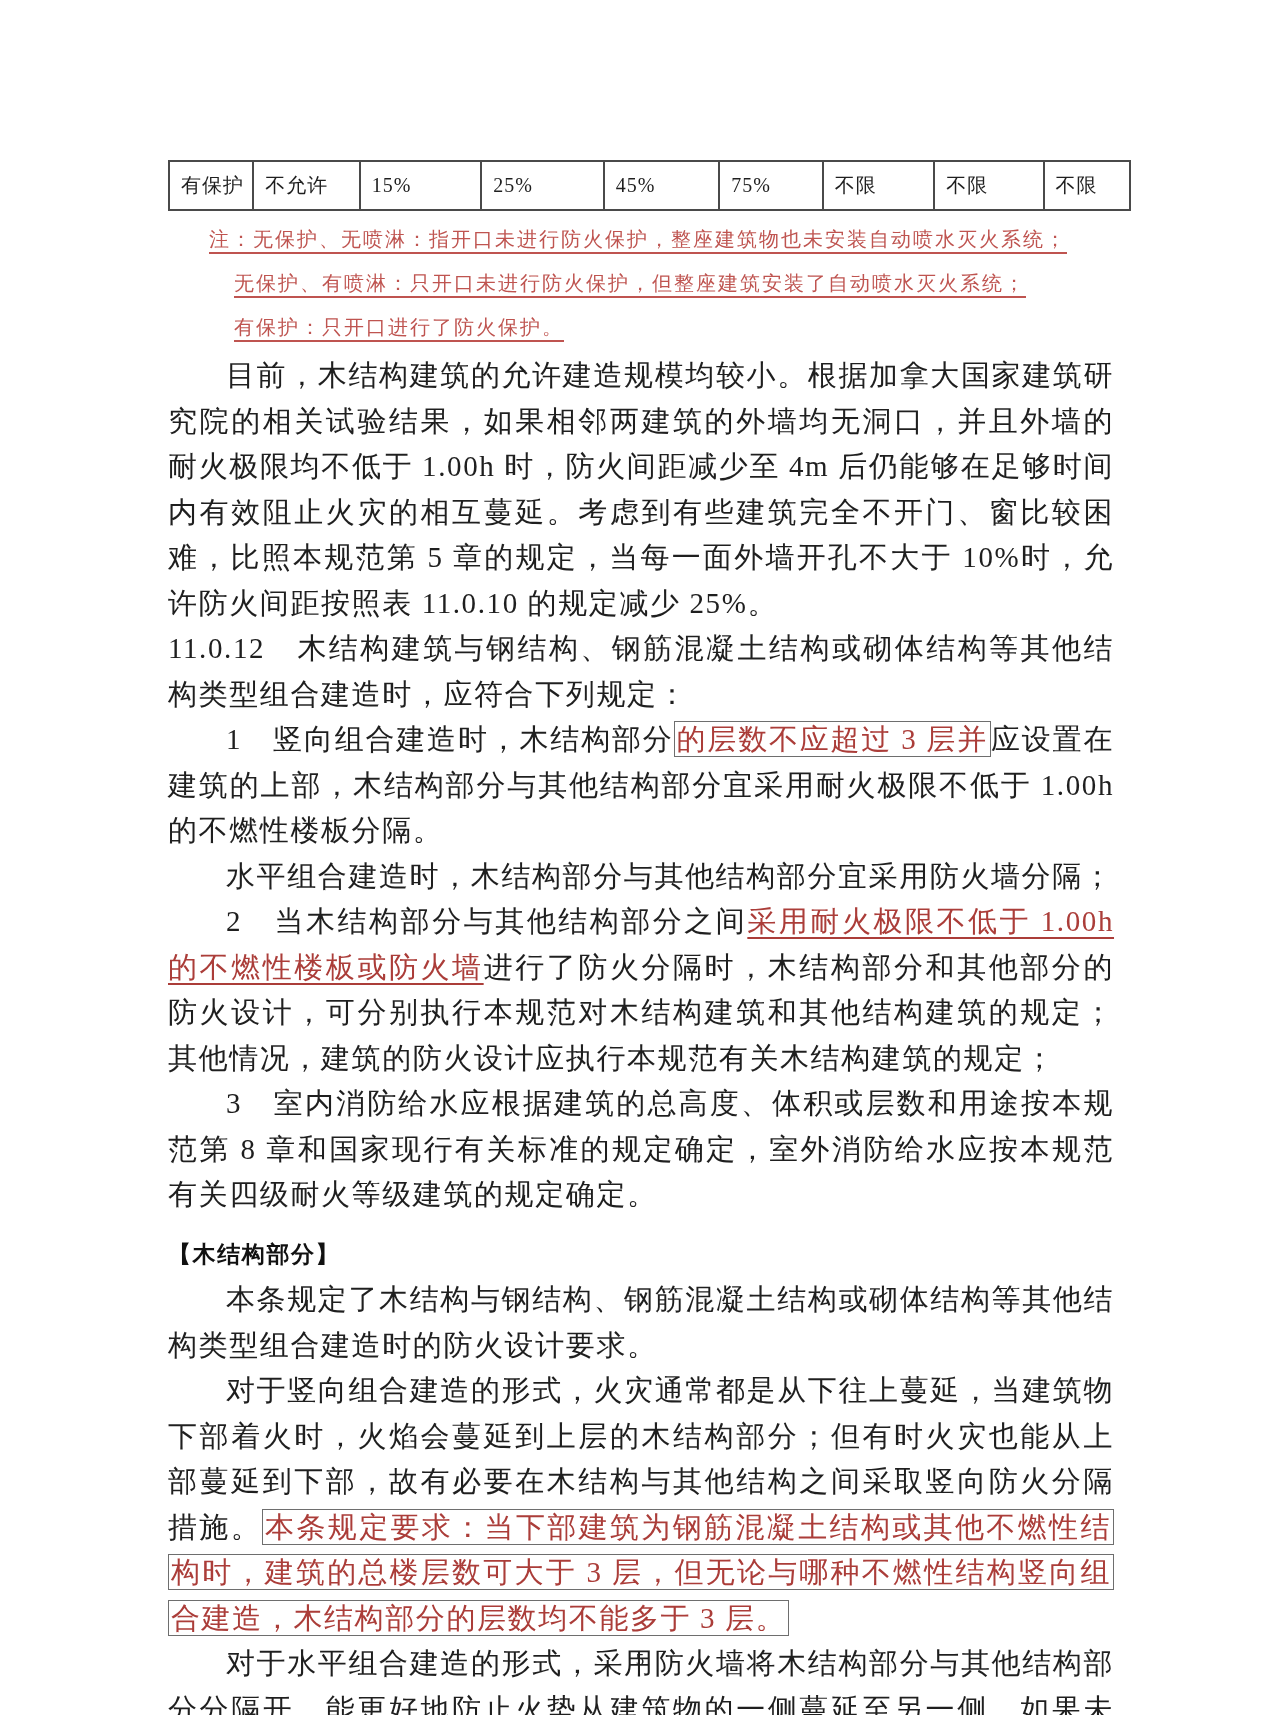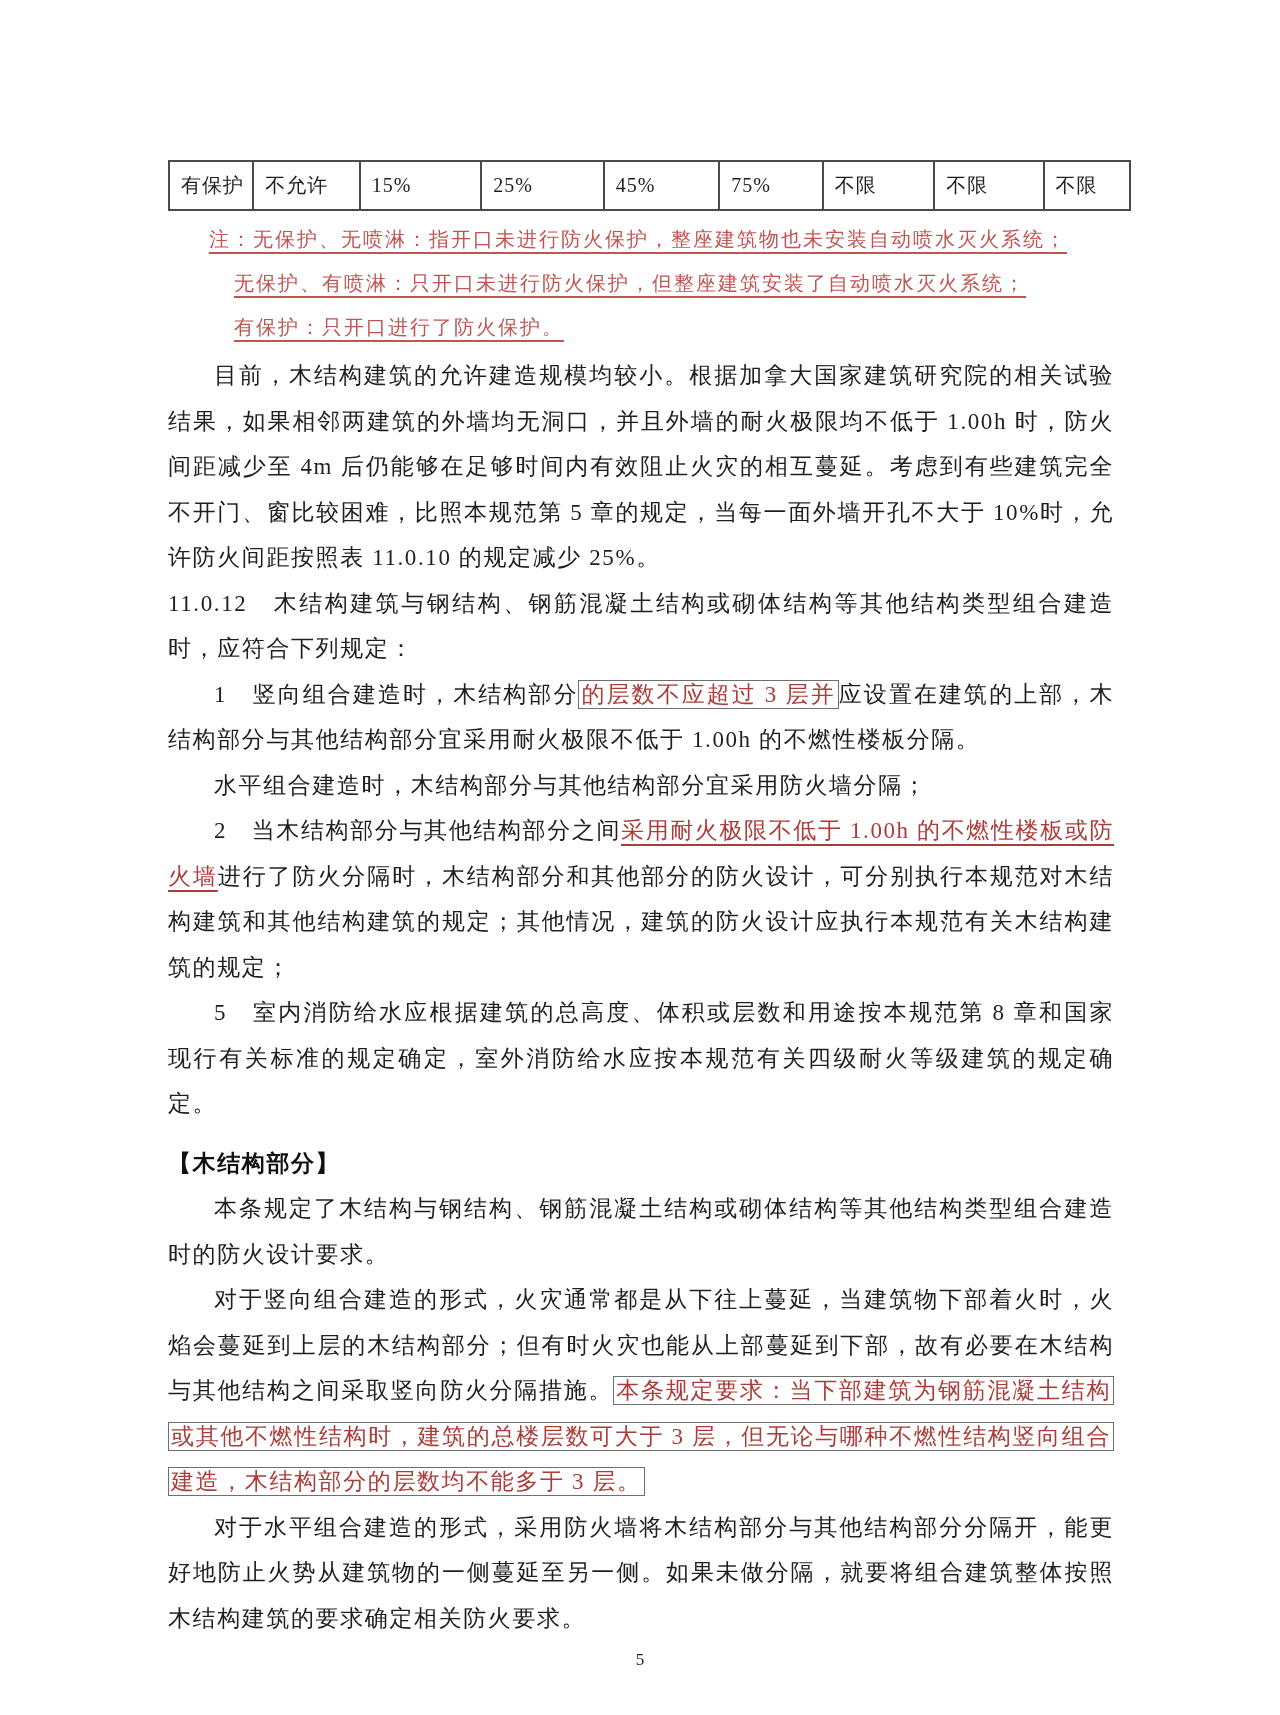--- a/index.html
+++ b/index.html
@@ -57,21 +57,21 @@
     text-decoration: underline;
     text-decoration-color: #bf5450;
     text-decoration-thickness: 1.5px;
     text-underline-offset: 6px;
   }
   .note-first  { padding-left: 41px; }
   .note-follow { padding-left: 66px; }
 
   
   .para {
-    font-size: 23px;
+    font-size: 29px;
     line-height: 45.5px;
     letter-spacing: 1.6px;
     text-align: justify;
     color: #1f1f1f;
   }
   .indent { text-indent: 2em; }
   .red-box {
     color: #ab3d39;
     border: 1.5px solid #6e6e6e;
     padding: 1px 2px;
@@ -136,21 +136,21 @@
     <p class="para indent">目前，木结构建筑的允许建造规模均较小。根据加拿大国家建筑研究院的相关试验结果，如果相邻两建筑的外墙均无洞口，并且外墙的耐火极限均不低于 1.00h 时，防火间距减少至 4m 后仍能够在足够时间内有效阻止火灾的相互蔓延。考虑到有些建筑完全不开门、窗比较困难，比照本规范第 5 章的规定，当每一面外墙开孔不大于 10%时，允许防火间距按照表 11.0.10 的规定减少 25%。</p>
 
     <p class="para">11.0.12　木结构建筑与钢结构、钢筋混凝土结构或砌体结构等其他结构类型组合建造时，应符合下列规定：</p>
 
     <p class="para indent"><span>1　竖向组合建造时，木结构部分</span><span class="red-box">的层数不应超过 3 层并</span><span>应设置在建筑的上部，木结构部分与其他结构部分宜采用耐火极限不低于 1.00h 的不燃性楼板分隔。</span></p>
 
     <p class="para indent">水平组合建造时，木结构部分与其他结构部分宜采用防火墙分隔；</p>
 
     <p class="para indent"><span>2　当木结构部分与其他结构部分之间</span><span class="red-underline">采用耐火极限不低于 1.00h 的不燃性楼板或防火墙</span><span>进行了防火分隔时，木结构部分和其他部分的防火设计，可分别执行本规范对木结构建筑和其他结构建筑的规定；其他情况，建筑的防火设计应执行本规范有关木结构建筑的规定；</span></p>
 
-    <p class="para indent">5　室内消防给水应根据建筑的总高度、体积或层数和用途按本规范第 8 章和国家现行有关标准的规定确定，室外消防给水应按本规范有关四级耐火等级建筑的规定确定。</p>
+    <p class="para indent">3　室内消防给水应根据建筑的总高度、体积或层数和用途按本规范第 8 章和国家现行有关标准的规定确定，室外消防给水应按本规范有关四级耐火等级建筑的规定确定。</p>
 
     <div class="section-header">【木结构部分】</div>
 
     <p class="para indent">本条规定了木结构与钢结构、钢筋混凝土结构或砌体结构等其他结构类型组合建造时的防火设计要求。</p>
 
     <p class="para indent"><span>对于竖向组合建造的形式，火灾通常都是从下往上蔓延，当建筑物下部着火时，火焰会蔓延到上层的木结构部分；但有时火灾也能从上部蔓延到下部，故有必要在木结构与其他结构之间采取竖向防火分隔措施。</span><span class="red-box">本条规定要求：当下部建筑为钢筋混凝土结构或其他不燃性结构时，建筑的总楼层数可大于 3 层，但无论与哪种不燃性结构竖向组合建造，木结构部分的层数均不能多于 3 层。</span></p>
 
     <p class="para indent">对于水平组合建造的形式，采用防火墙将木结构部分与其他结构部分分隔开，能更好地防止火势从建筑物的一侧蔓延至另一侧。如果未做分隔，就要将组合建筑整体按照木结构建筑的要求确定相关防火要求。</p>
 
   </div>

